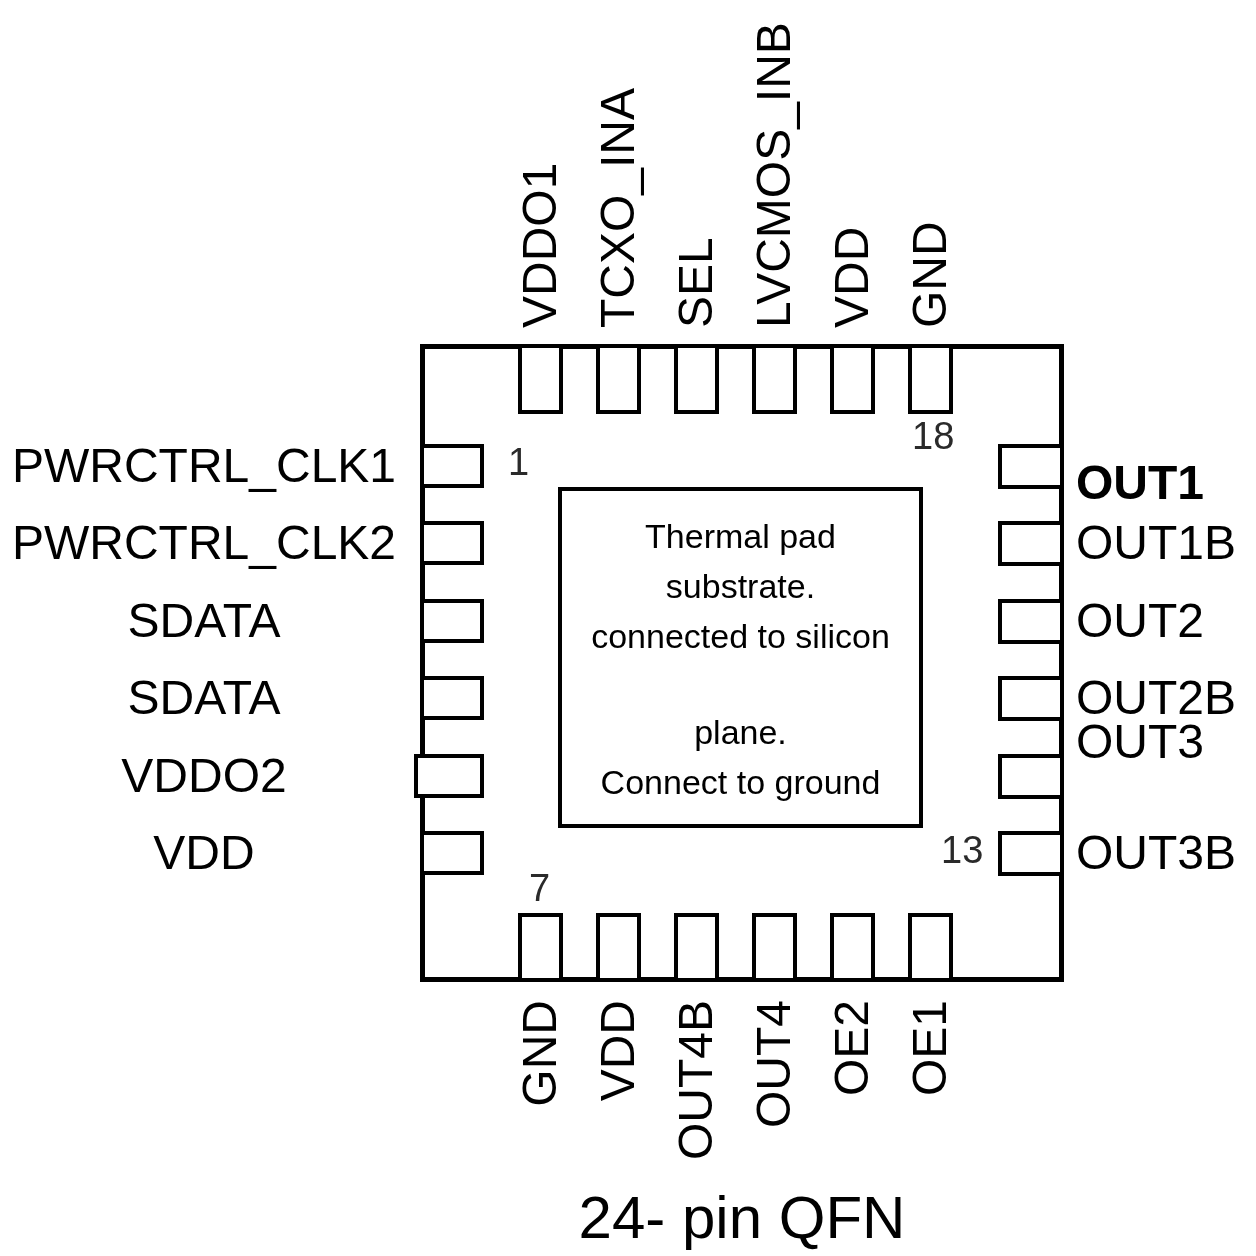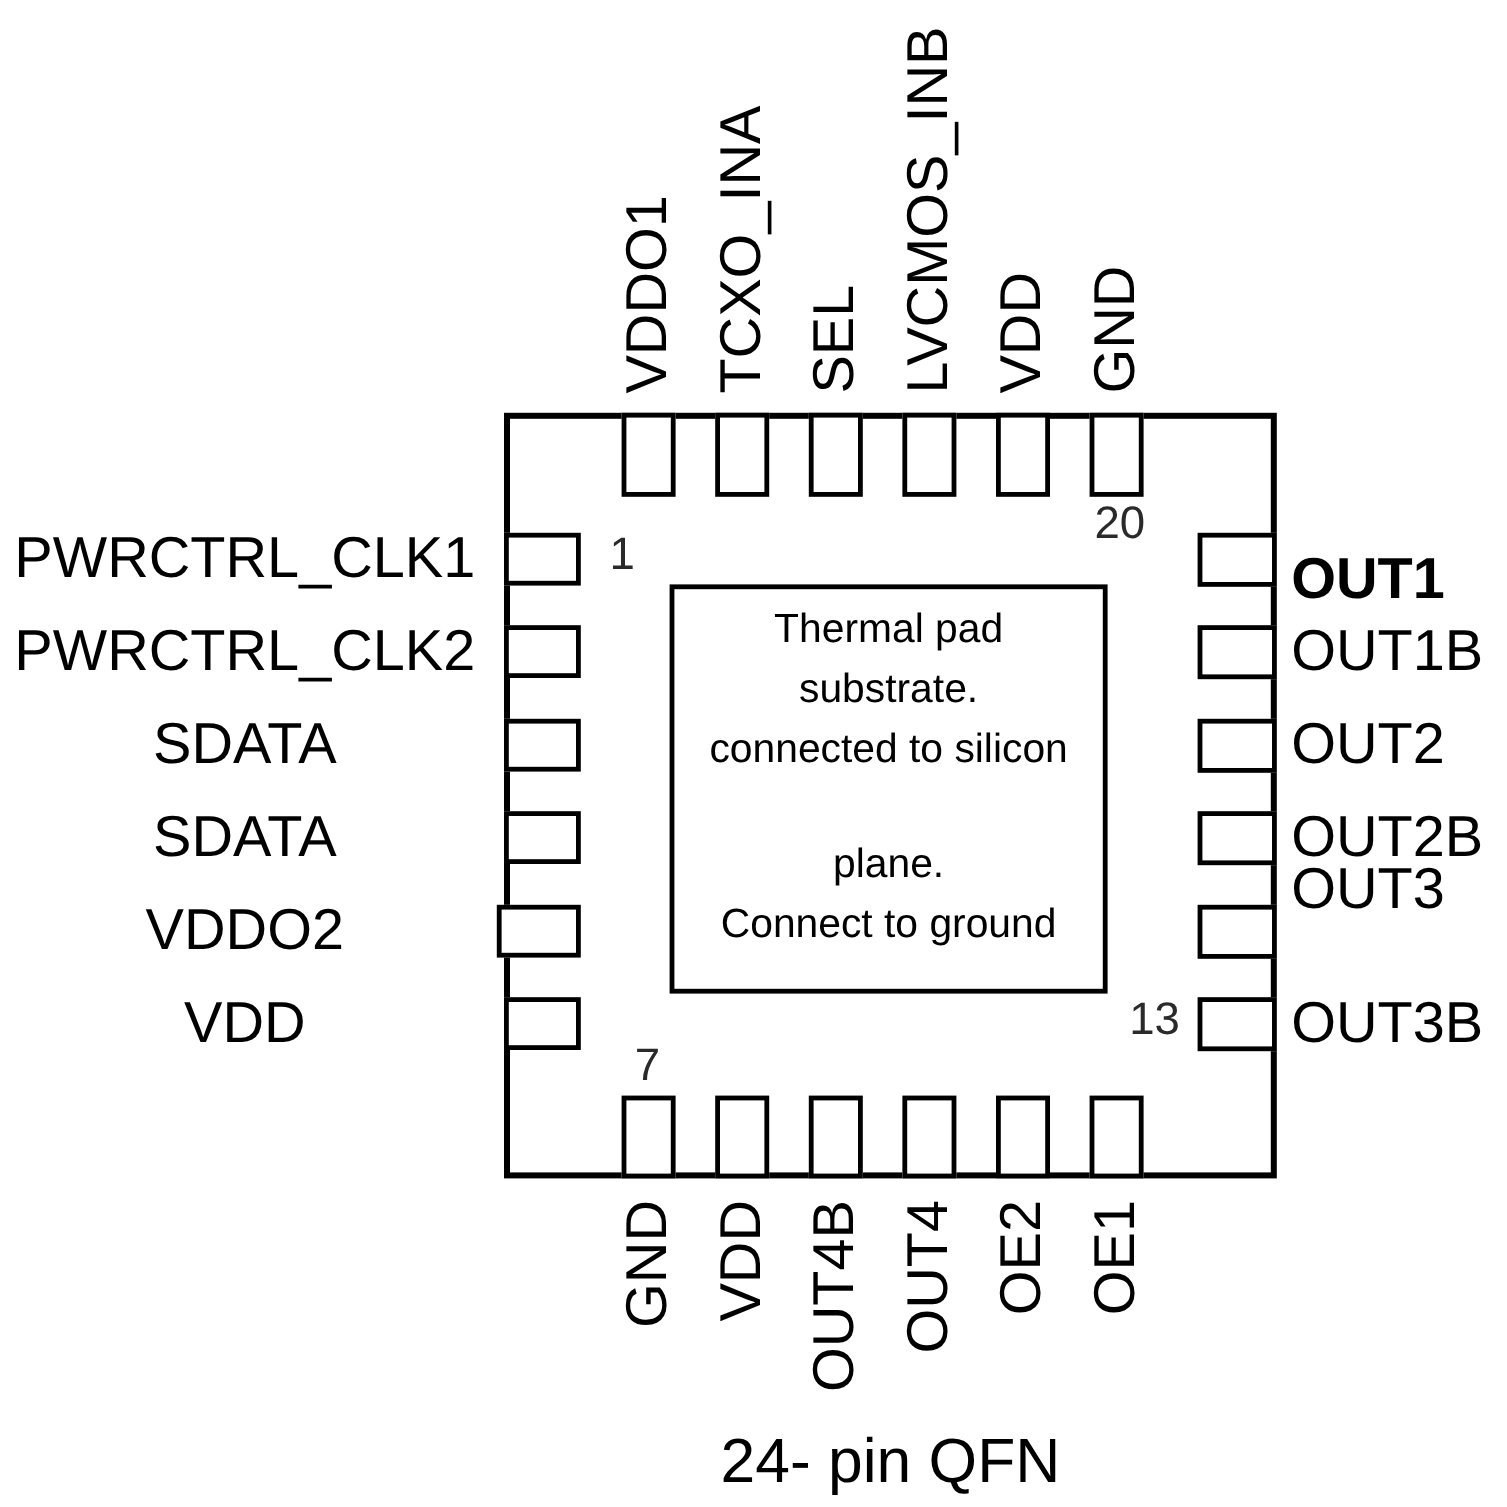--- a/index.html
+++ b/index.html
@@ -29,21 +29,21 @@
   #thermal-pad {
     position: absolute;
     left: 558px;
     top: 487px;
     width: 365px;
     height: 341px;
     border: 4px solid var(--line, #000000);
     box-sizing: border-box;
     background: #ffffff;
     text-align: center;
-    padding-top: 8px;
+    padding-top: 20px;
   }
   #thermal-pad .pad-line {
     font-size: 34px;
     line-height: 50px;
     white-space: nowrap;
   }
   #thermal-pad .pad-para2 {
     margin-top: 46px;
   }
   .pin {
@@ -80,21 +80,21 @@
     line-height: 40px;
     color: var(--numcol, #2a2a2a);
     white-space: nowrap;
   }
   #caption {
     position: absolute;
     left: 420px;
     top: 1186px;
     width: 644px;
     text-align: center;
-    font-size: 52px;
+    font-size: 60px;
     line-height: 64px;
     white-space: nowrap;
     color: var(--line, #000000);
   }
 </style>
 </head>
 <body>
 
 <div id="canvas" style="--line: #000000; --numcol: #2a2a2a; --bg: #ffffff;">
 
@@ -157,18 +157,18 @@
       <div class="pin-label rot rot-bottom" style="left: 671px; top: 1000px;">OUT4B</div>
       <div class="pin" style="left: 752px; top: 913px; width: 45px; height: 69px;"></div>
       <div class="pin-label rot rot-bottom" style="left: 749px; top: 1000px;">OUT4</div>
       <div class="pin" style="left: 830px; top: 913px; width: 45px; height: 69px;"></div>
       <div class="pin-label rot rot-bottom" style="left: 827px; top: 1000px;">OE2</div>
       <div class="pin" style="left: 908px; top: 913px; width: 45px; height: 69px;"></div>
       <div class="pin-label rot rot-bottom" style="left: 905px; top: 1000px;">OE1</div>
       <div class="pin-number" style="left: 508px; top: 442px;">1</div>
       <div class="pin-number" style="left: 529px; top: 868px;">7</div>
       <div class="pin-number" style="left: 941px; top: 830px;">13</div>
-      <div class="pin-number" style="left: 912px; top: 416px;">20</div>
+      <div class="pin-number" style="left: 912px; top: 416px;">18</div>
     </div>
 
   <div id="caption">24- pin QFN</div>
 
 </div>
 
 </body></html>

